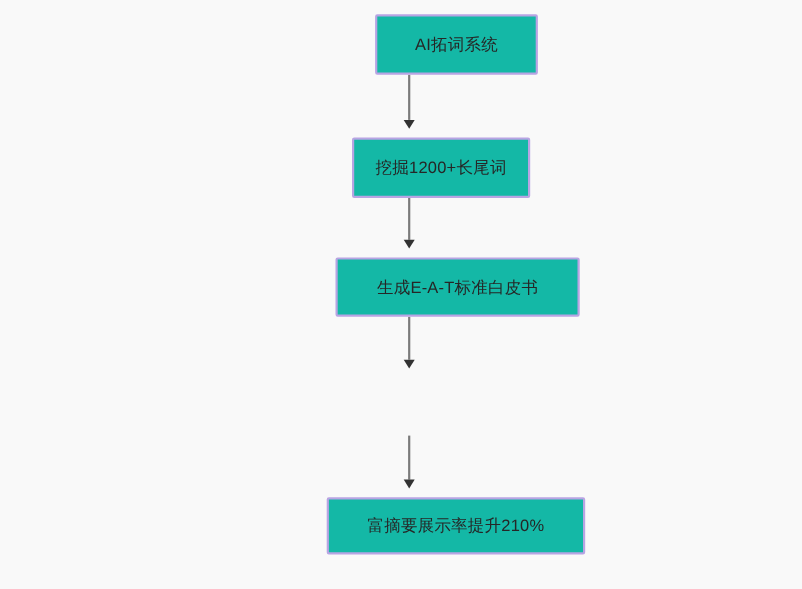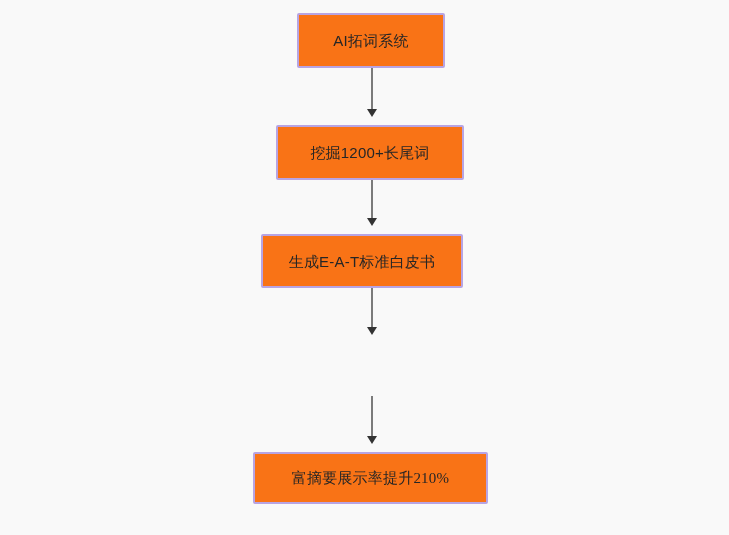--- a/index.html
+++ b/index.html
@@ -14,31 +14,32 @@
     overflow: hidden;
   }
   #flowchart {
     position: relative;
     width: 729px;
     height: 535px;
   }
   .node {
     position: absolute;
     box-sizing: border-box;
-    background: #f97316;
+    background: #14b8a6;
     border: 2px solid #b8a4e3;
     border-radius: 2px;
     display: flex;
     align-items: center;
     justify-content: center;
     color: #262626;
     font-size: 15px;
     line-height: 1;
     letter-spacing: 0.2px;
     white-space: nowrap;
+    margin-left: 44px;
   }
   .node-label {
     display: block;
   }
   .edge {
     position: absolute;
     width: 0;
     height: 0;
   }
   .edge-line {
@@ -80,26 +81,26 @@
 
   <div class="edge" style="left:372px; top:396px;">
     <div class="edge-line" style="height:40px;"></div>
     <div class="edge-arrow" style="top:40px;"></div>
   </div>
 
   <div class="node" style="left:297px; top:13px; width:148px; height:55px;">
     <span class="node-label">AI拓词系统</span>
   </div>
 
-  <div class="node" style="left:276px; top:125px; width:188px; height:55px;justify-content:center;">
+  <div class="node" style="left:276px; top:125px; width:162px; height:55px;justify-content:center;">
     <span class="node-label">挖掘1200+长尾词</span>
   </div>
 
-  <div class="node" style="left:261px; top:234px; width:202px; height:54px;">
+  <div class="node" style="left:261px; top:234px; width:222px; height:54px;">
     <span class="node-label">生成E-A-T标准白皮书</span>
   </div>
 
 
-  <div class="node" style="left:253px; top:452px; width:235px; height:52px;font-family:Liberation Serif, serif;">
+  <div class="node" style="left:253px; top:452px; width:235px; height:52px;">
     <span class="node-label">富摘要展示率提升210%</span>
   </div>
 
 </div>
 
 </body></html>

